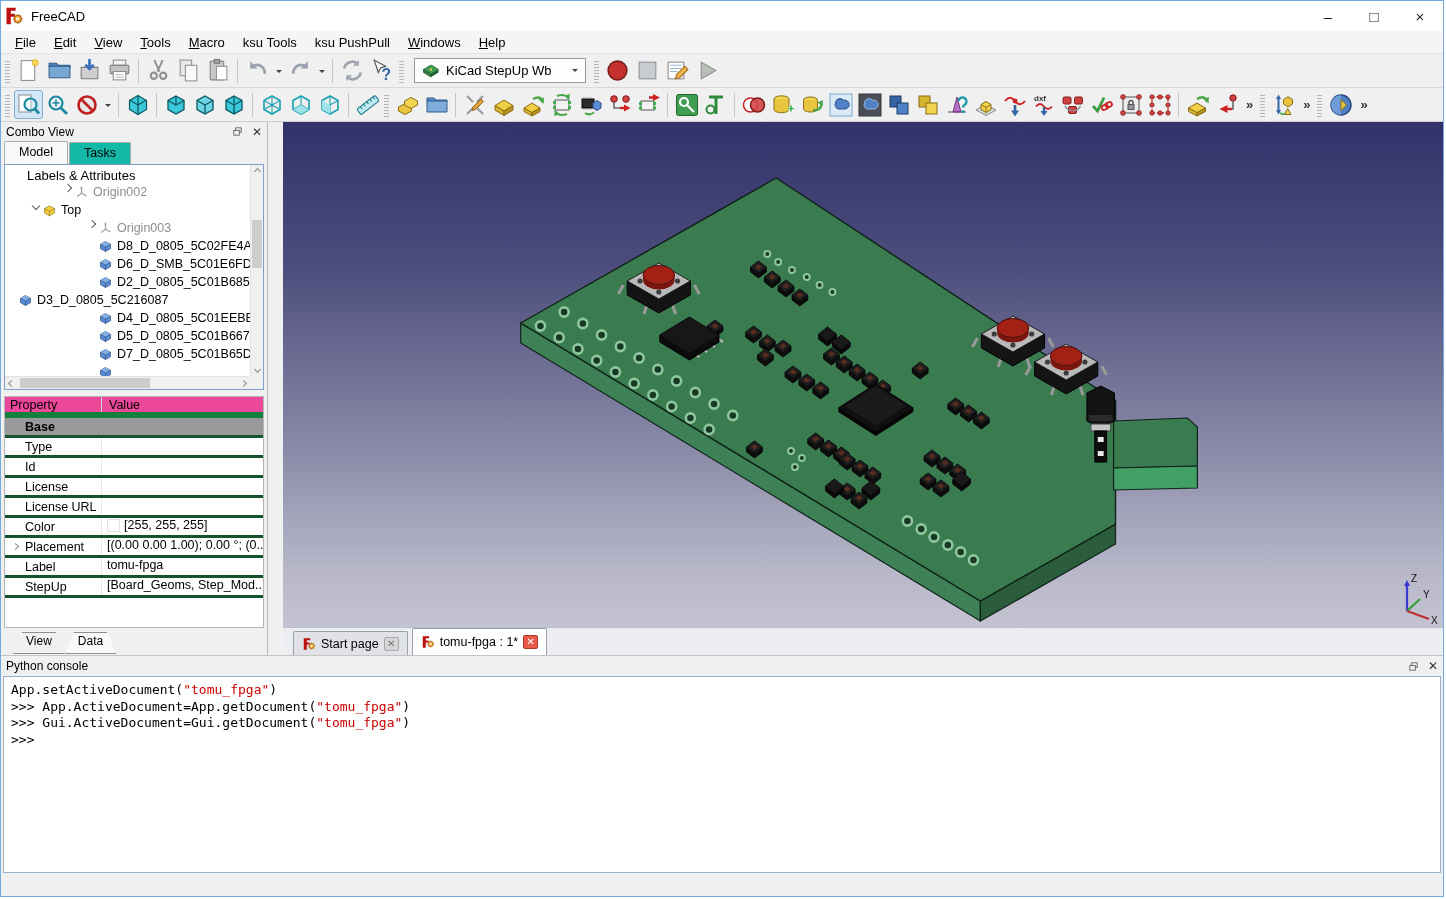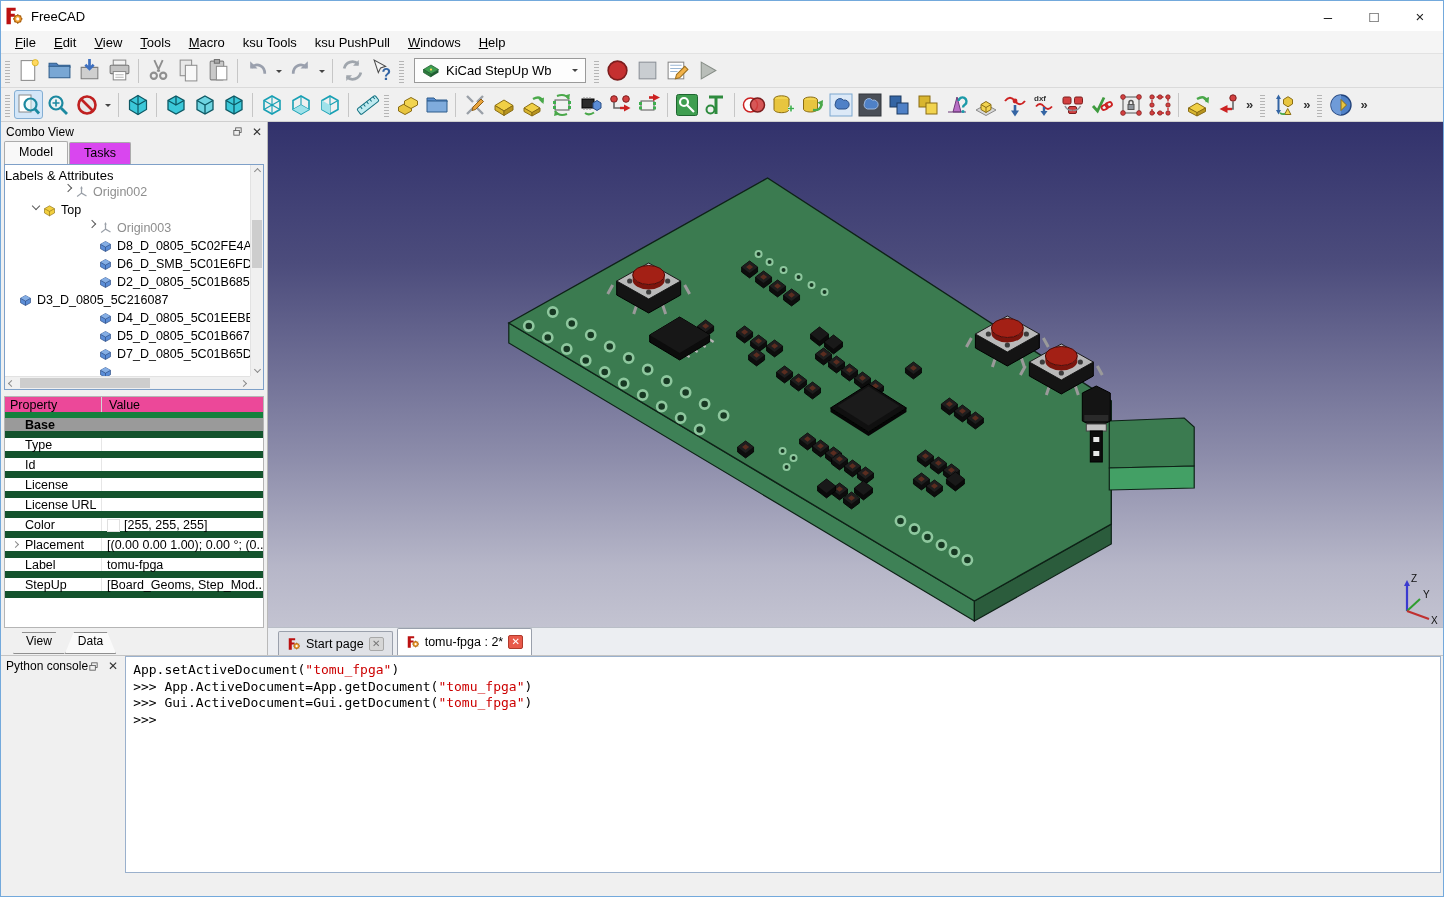--- a/index.html
+++ b/index.html
@@ -27,50 +27,50 @@
   .tbtn { width:30px; height:30px; border:1px solid transparent; border-radius:3px; display:flex; align-items:center; justify-content:center; background:transparent; flex:none; padding:0; }
   .toolbar.row2 .tbtn { width:29px; height:29px; }
   .tbtn.pressed { background:#d3e6f8; border-color:#84aed3; }
   .ddbtn { width:13px; height:28px; display:flex; align-items:center; justify-content:center; flex:none; }
   .dar { width:0; height:0; border:3.5px solid transparent; border-top-color:#444; margin-top:4px; }
   .icon { display:inline-flex; align-items:center; justify-content:center; }
   .ovf { font-weight:bold; color:#333; padding:0 5px; font-size:13px; flex:none; }
   .wbcombo { height:25px; border:1px solid #9a9a9a; background:#fdfdfd; display:flex; align-items:center; gap:6px; padding:0 7px; margin:0 6px; flex:none; }
   .wbcombo .dar { margin:2px 0 0 14px; }
   
-  .mainrow { height:533px; display:flex; flex:none; }
+  .mainrow { height:533px; display:flex; flex:none;gap:15px; }
   .combodock { width:267px; flex:none; display:flex; flex-direction:column; background:#f0f0f0; border-right:1px solid #b9b9b9; }
   .dockhead { height:19px; display:flex; align-items:center; padding:0 5px; font-size:12px; flex:none; }
   .dh-btns { margin-left:auto; display:flex; gap:9px; align-items:center; }
   .dh-x { font-size:12px; color:#333; line-height:1; }
   .cv-tabs { height:23px; display:flex; align-items:flex-end; padding-left:3px; flex:none; }
-  .cv-tab { padding:3px 14px 4px; border:1px solid #ababab; border-bottom:none; background:#d946ef; font-size:12.5px; border-radius:2px 2px 0 0; margin-right:1px; }
+  .cv-tab { padding:3px 14px 4px; border:1px solid #ababab; border-bottom:none; background:#14b8a6; font-size:12.5px; border-radius:2px 2px 0 0; margin-right:1px; }
   .cv-tab.active { background:#f8f8f8; padding-bottom:5px; }
   .treewrap { margin:0 3px; border:1px solid #7ea0c8; background:#fff; height:226px; position:relative; overflow:hidden; flex:none; }
   .tree-scroll { position:absolute; left:0; top:0; right:13px; bottom:13px; overflow:hidden; }
-  .tree-header { padding:3px 0; height:20px; }
+  .tree-header { padding:3px 22px; height:20px; }
   .tree-row { height:18px; display:flex; align-items:flex-start; font-size:12.5px; white-space:nowrap; }
   .exp { width:13px; display:inline-flex; justify-content:center; flex:none; }
   .chev { width:6px; height:6px; border-right:1.4px solid #5a5a5a; border-bottom:1.4px solid #5a5a5a; display:inline-block; }
   .chev.right { transform:rotate(-45deg); }
   .chev.down { transform:rotate(45deg); }
   .chev.small { width:5px; height:5px; border-color:#8a8a8a; }
   .tlabel { margin-left:4px; }
   .tlabel.gray { color:#8e8e8e; }
   .vsb { position:absolute; right:0; top:0; bottom:13px; width:13px; background:#f0f0f0; border-left:1px solid #e2e2e2; }
   .hsb { position:absolute; left:0; right:13px; bottom:0; height:13px; background:#f0f0f0; border-top:1px solid #e2e2e2; display:flex; align-items:center; }
   .sb-corner { position:absolute; right:0; bottom:0; width:13px; height:13px; background:#f0f0f0; }
   .sb-arrow { width:13px; height:13px; display:flex; align-items:center; justify-content:center; }
   .vsb .thumb { position:absolute; left:1px; right:1px; top:55px; height:48px; background:#cdcdcd; }
   .hsb .thumb { position:absolute; left:15px; width:130px; top:1px; bottom:1px; background:#cdcdcd; }
   .propwrap { margin:6px 3px 0; border:1px solid #b5b5b5; background:#fff; height:232px; font-size:12.5px; overflow:hidden; flex:none; }
   .prop-header { display:flex; height:21px; border-bottom:6px solid #15803d; align-items:center; background:#ec4899; }
   .prop-header .c1 { width:97px; padding-left:5px; border-right:1px solid #d4d4d4; align-self:stretch; display:flex; align-items:center; }
   .prop-header .c2 { padding-left:7px; }
-  .prow { display:flex; height:20px; border-bottom:7px solid #14532d; align-items:flex-start; }
+  .prow { display:flex; height:20px; border-bottom:3px solid #14532d; align-items:flex-start; }
   .prow .gut { width:20px; align-self:stretch; display:flex; align-items:center; justify-content:center; flex:none; }
   .prow .pname { width:77px; align-self:stretch; display:flex; align-items:center; border-right:1px solid #e6e6e6; }
   .prow .pval { flex:1; padding-left:5px; display:flex; align-items:center; gap:4px; white-space:nowrap; overflow:hidden; }
   .prow.group { background:#9a9a9a; font-weight:bold; }
   .prow.group .pname { border-right:none; }
   .swatch { width:13px; height:13px; background:#fff; border:1px solid #e0e0e0; flex:none; }
   .vd-tabs { height:22px; display:flex; padding-left:12px; margin-top:4px; flex:none; }
   .vd-tab { padding:2px 13px 3px; font-size:12px; background:#f0f0f0; clip-path:polygon(9px 0, calc(100% - 9px) 0, 100% 100%, 0 100%); position:relative; }
   .vd-tab:before { content:""; position:absolute; inset:0; border:1px solid #8f8f8f; clip-path:polygon(9px 0, calc(100% - 9px) 0, 100% 100%, 0 100%); }
   .vd-tab.active { font-weight:normal; background:#fafafa; }
@@ -79,21 +79,21 @@
   .canvas3d { flex:1; position:relative; overflow:hidden;
     background:linear-gradient(180deg,#32326c 0%,#4c4c7c 28%,#8c8caa 66%,#b6b6c8 88%,#c3c3d1 100%); }
   .canvas3d svg.board { position:absolute; inset:0; width:100%; height:100%; }
   .axiswidget { position:absolute; right:4px; bottom:2px; }
   .mditabs { height:28px; background:#eceef2; border-top:1px solid #b9bec7; display:flex; align-items:flex-end; padding-left:10px; gap:4px; flex:none; }
   .mditab { height:24px; display:flex; align-items:center; gap:5px; padding:0 8px; border:1px solid #9aa0ac; border-bottom:none; background:#e0e2e7; font-size:12.5px; border-radius:2px 2px 0 0; }
   .mditab.active { background:#fff; height:27px; }
   .tclose { width:15px; height:14px; border:1px solid #a8a8a8; background:#d6d6d6; color:#777; font-size:10px; display:flex; align-items:center; justify-content:center; border-radius:2px; line-height:1; }
   .mditab.active .tclose { background:#e8594a; border-color:#b03a2c; color:#fff; }
   
-  .pydock { height:220px; flex:none; display:flex; flex-direction:row; background:#f0f0f0; border-top:1px solid #c4c4c4; }
+  .pydock { height:220px; flex:none; display:flex; flex-direction:column; background:#f0f0f0; border-top:1px solid #c4c4c4; }
   .pyhead { height:20px; display:flex; align-items:center; padding:0 5px; font-size:12px; flex:none; }
   .pybody { flex:1; background:#fff; border:1px solid #9ab0cc; margin:0 2px 2px; padding:5px 7px; font-family:"DejaVu Sans Mono", monospace; font-size:13px; line-height:16.5px; overflow:hidden; }
   .pyline { white-space:pre; }
   .str { color:#cc0000; }
   
   .statusbar { height:23px; display:flex; align-items:center; padding:0 8px; background:#f0f0f0; border-top:1px solid #d8d8d8; font-size:12.5px; flex:none; }
   .sb-right { margin-left:auto; display:flex; align-items:center; gap:7px; }
   .sb-sep { width:1px; height:16px; background:#c8c8c8; }
   .navdd { display:flex; align-items:center; gap:4px; }
   .gripcorner { width:10px; height:10px; margin-left:4px; align-self:flex-end;
@@ -1264,21 +1264,21 @@
           </span>
           <span class="mditab active">
             <span class="icon">
               <svg viewBox="0 0 24 24" width="14" height="14">
                 <path d="M3 2h11v3.6H8.2v3.8H13v3.6H8.2V22H3z" fill="#bb1111"></path>
                 <circle cx="16.5" cy="15.5" r="4.6" fill="#f0a030" stroke="#a85f10"></circle>
                 <circle cx="16.5" cy="15.5" r="1.9" fill="#fff"></circle>
                 <path d="M16.5 9.8v2M16.5 19.2v2M10.8 15.5h2M20.2 15.5h2M12.6 11.6l1.4 1.4M19 18l1.4 1.4M20.4 11.6L19 13M14 18l-1.4 1.4" stroke="#a85f10" stroke-width="1.5"></path>
               </svg>
             </span>
-            <span>tomu-fpga : 2*</span>
+            <span>tomu-fpga : 1*</span>
             <span class="tclose">✕</span>
           </span>
         </div>
     </div>
   </div>
 
   <div class="pydock">
     <div class="pyhead">
       <span>Python console</span>
       <span class="dh-btns">

